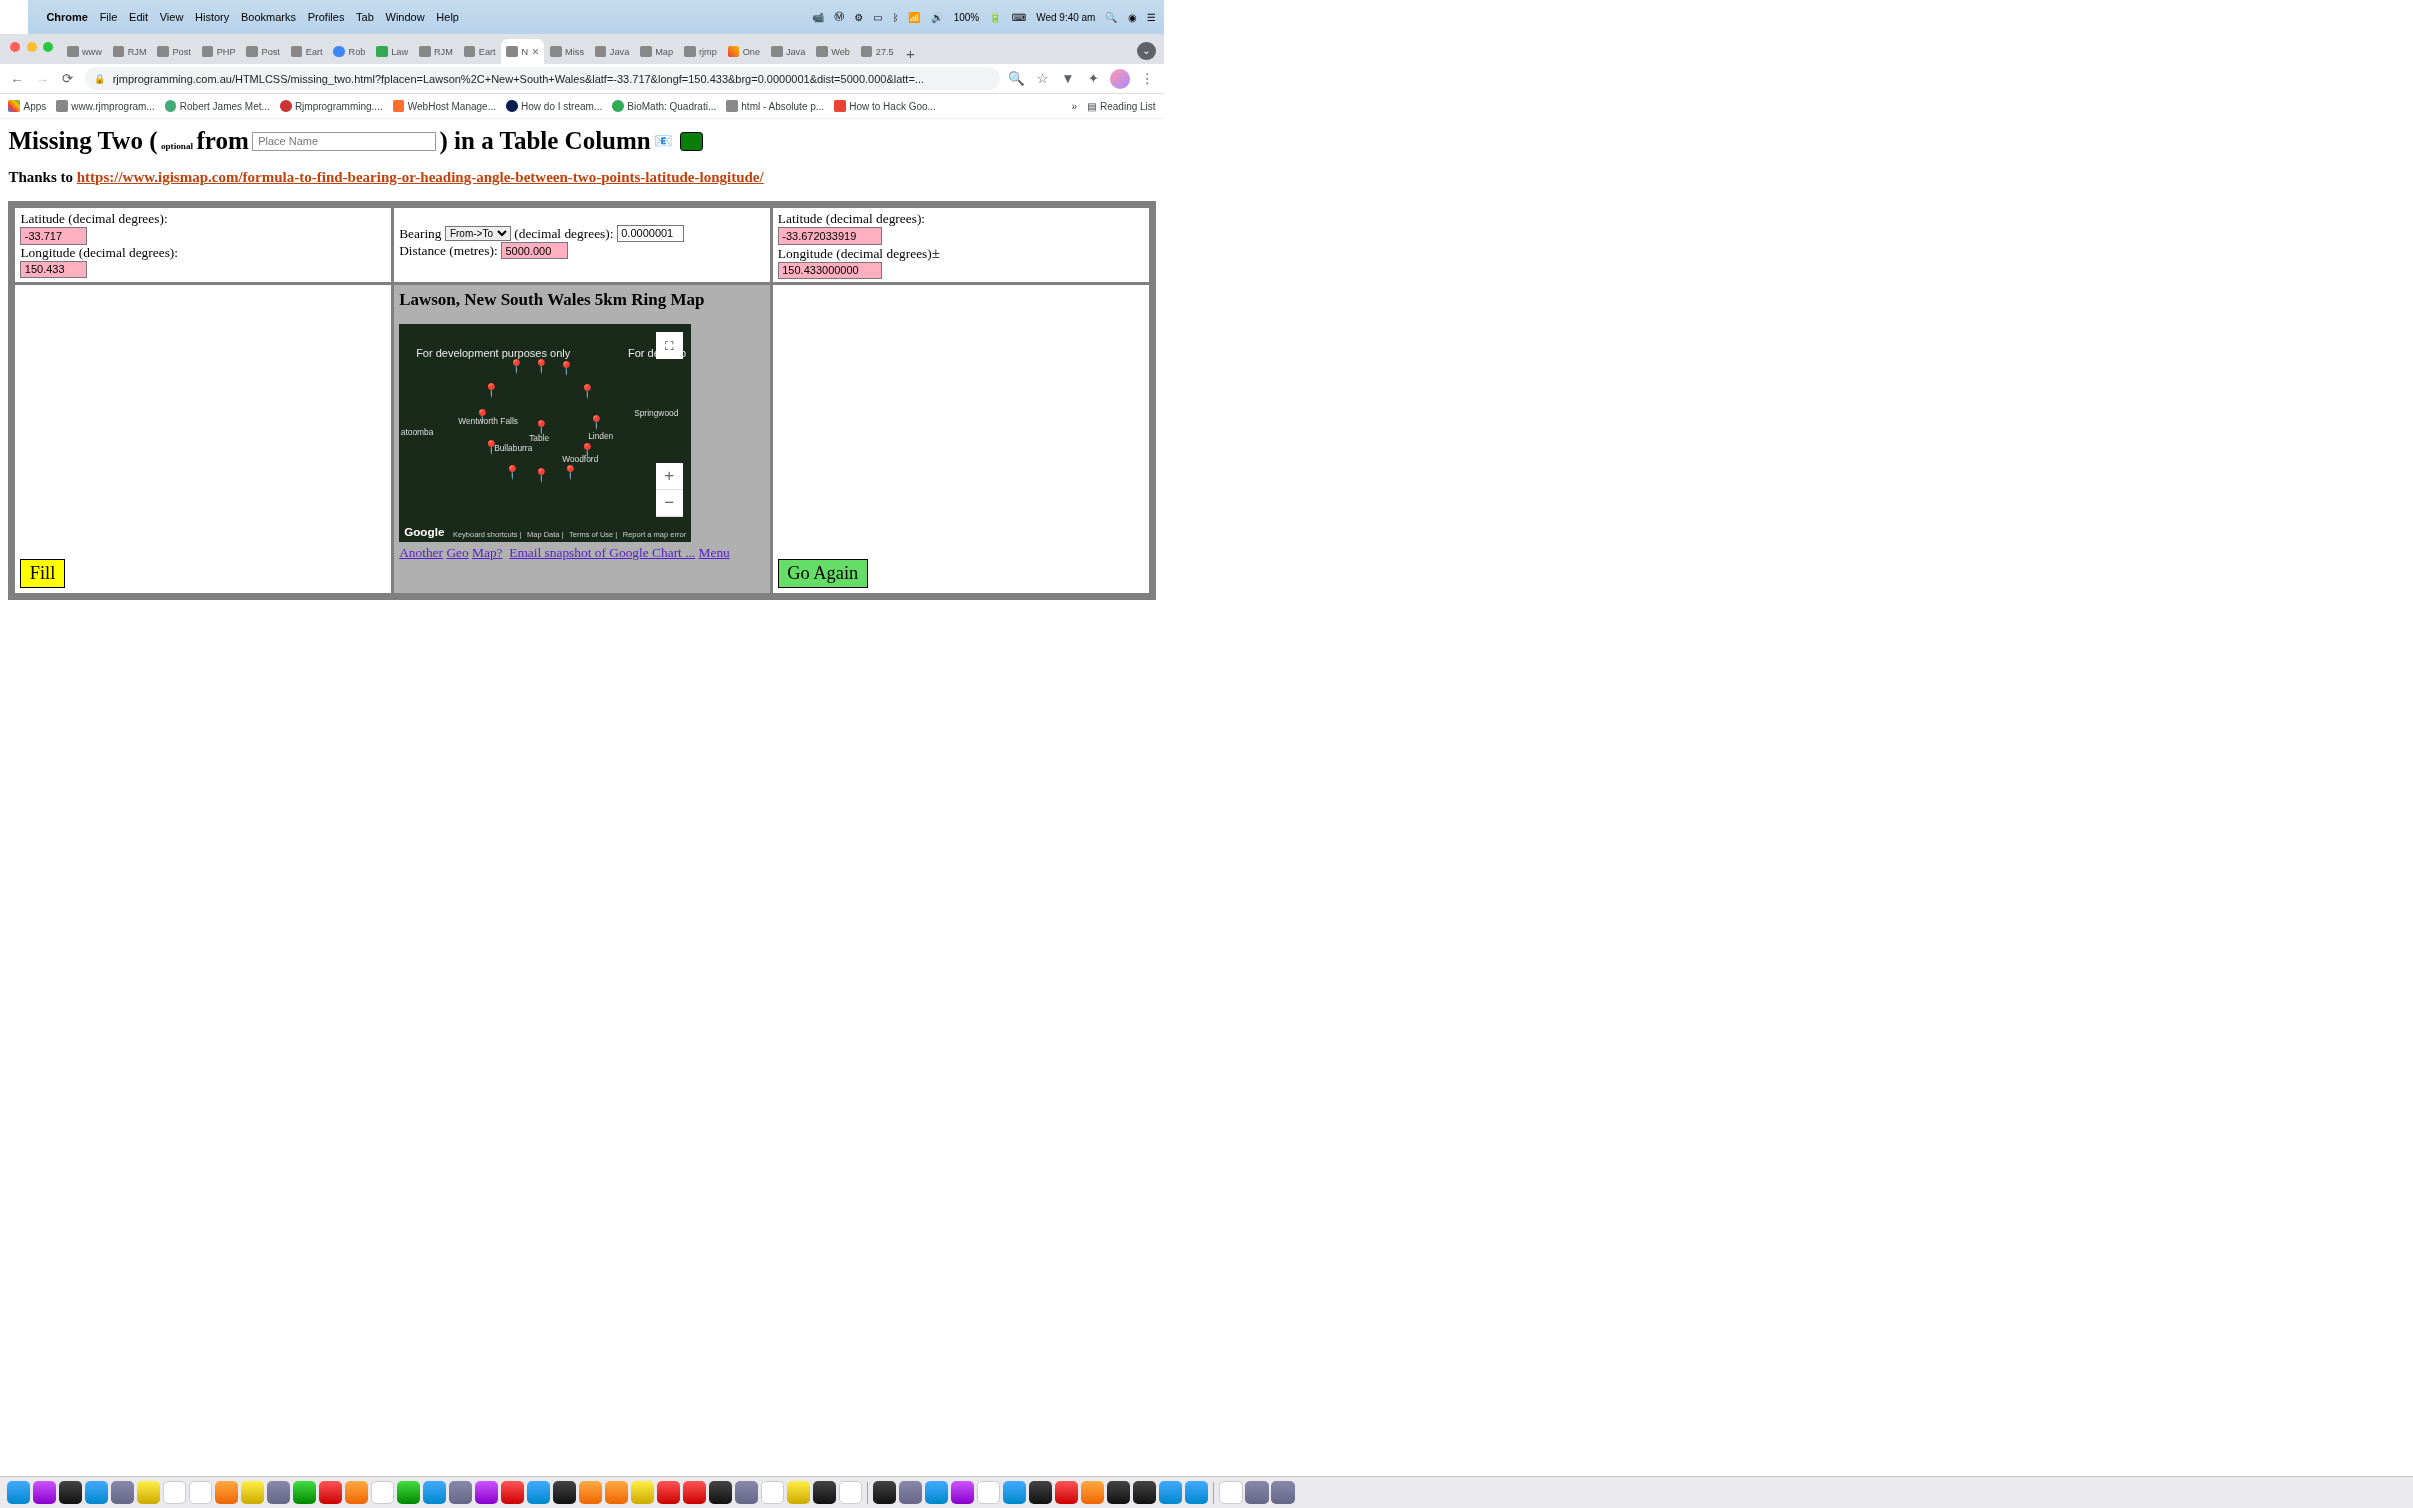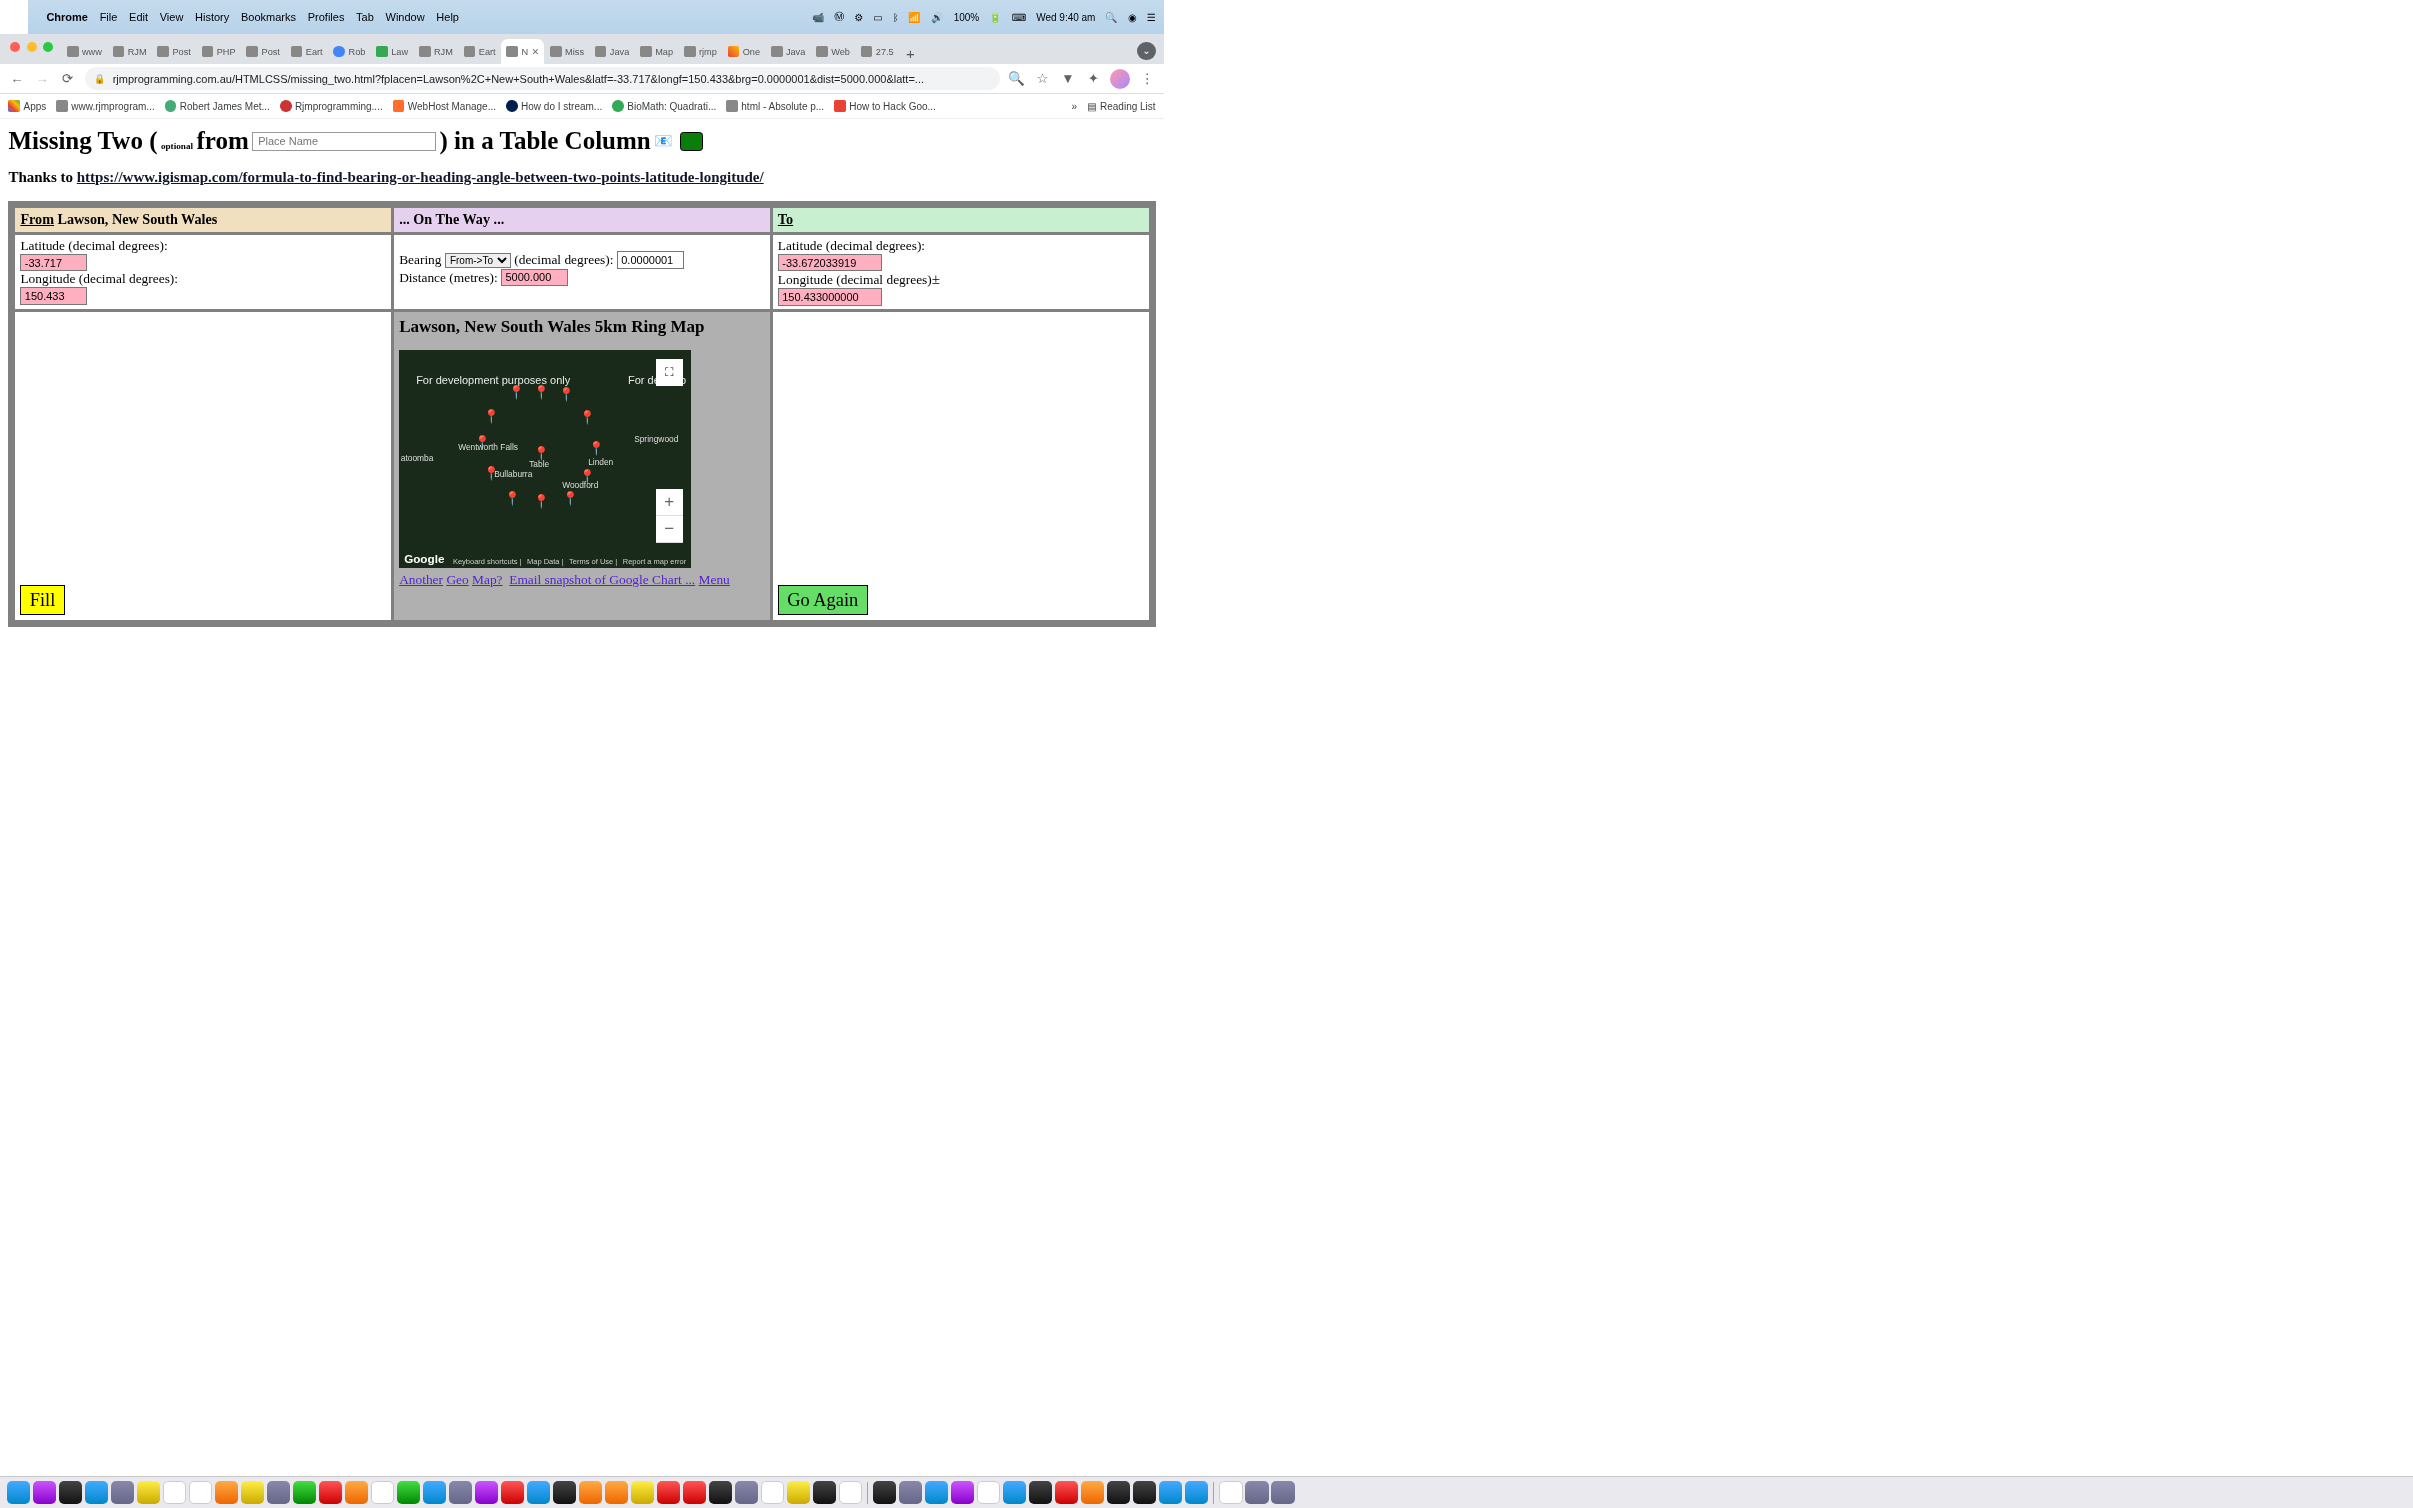--- a/index.html
+++ b/index.html
@@ -50,21 +50,21 @@
     
     
     .page { padding: 8.4px; background: #fff; }
     .page h1 { font-family: 'Times New Roman', serif; font-size: 25px; font-weight: bold; display: flex; align-items: center; flex-wrap: wrap; gap: 3.4px; }
     .page h1 .placename { font-family: Arial; font-size: 11px; padding: 2.5px 5px; border: 0.8px solid #999; width: 184px; color: #999; }
     .page h1 .tiny { font-size: 9.2px; position: relative; top: 5px; }
     .page h1 .emoji-btn { width: 22px; height: 18.4px; display: inline-block; font-size: 15px; }
     .page h1 .online-btn { width: 23.5px; height: 18.4px; background: #0a7e0a; border-radius: 3.4px; border: 1.7px solid #000; display: inline-block; }
     .subtitle { font-family: 'Times New Roman', serif; font-size: 15px; font-weight: bold; margin-top: 15px; }
     .thanks { font-family: 'Times New Roman', serif; font-size: 15px; font-weight: bold; margin-top: 13.4px; }
-    .thanks a { color: #0f172a; }
+    .thanks a { color: #c2410c; }
     
     
     .main-table { width: 100%; margin-top: 15px; border: 5px solid #808080; border-collapse: separate; border-spacing: 1.7px; background: #808080; table-layout: fixed; }
     .main-table td { background: #fff; border: 1.7px solid #808080; vertical-align: top; padding: 1.7px; }
     .main-table .header-row td { padding: 3.4px 5px; font-family: 'Times New Roman', serif; font-size: 14.2px; font-weight: bold; }
     .main-table .hdr-from { background: #f0e0c0; }
     .main-table .hdr-way { background: #e5d0f0; }
     .main-table .hdr-to { background: #c8f0d0; }
     .hdr-from .u, .hdr-to .u { text-decoration: underline; }
     
@@ -301,25 +301,20 @@
       <span>) in a Table Column</span>
       <span class="emoji-btn">📧</span>
       <span class="online-btn"></span>
     </h1>
     <div class="thanks">
       <span>Thanks to </span><a href="#">https://www.igismap.com/formula-to-find-bearing-or-heading-angle-between-two-points-latitude-longitude/</a>
     </div>
 
     <table class="main-table">
       <tbody>
-          <tr class="header-row">
-        <td class="hdr-from"><span class="u">From</span><span> Lawson, New South Wales</span></td>
-        <td class="hdr-way">... On The Way ...</td>
-        <td class="hdr-to"><span class="u">To</span></td>
-      </tr>
       <tr>
         <td class="data-cell">
           <div>Latitude (decimal degrees):</div>
           <input value="-33.717" style=""><br>
           <div>Longitude (decimal degrees):</div>
           <input value="150.433" style="">
         </td>
         <td class="data-cell">
           <div style="height:13.4px"></div>
           <span>Bearing </span>

